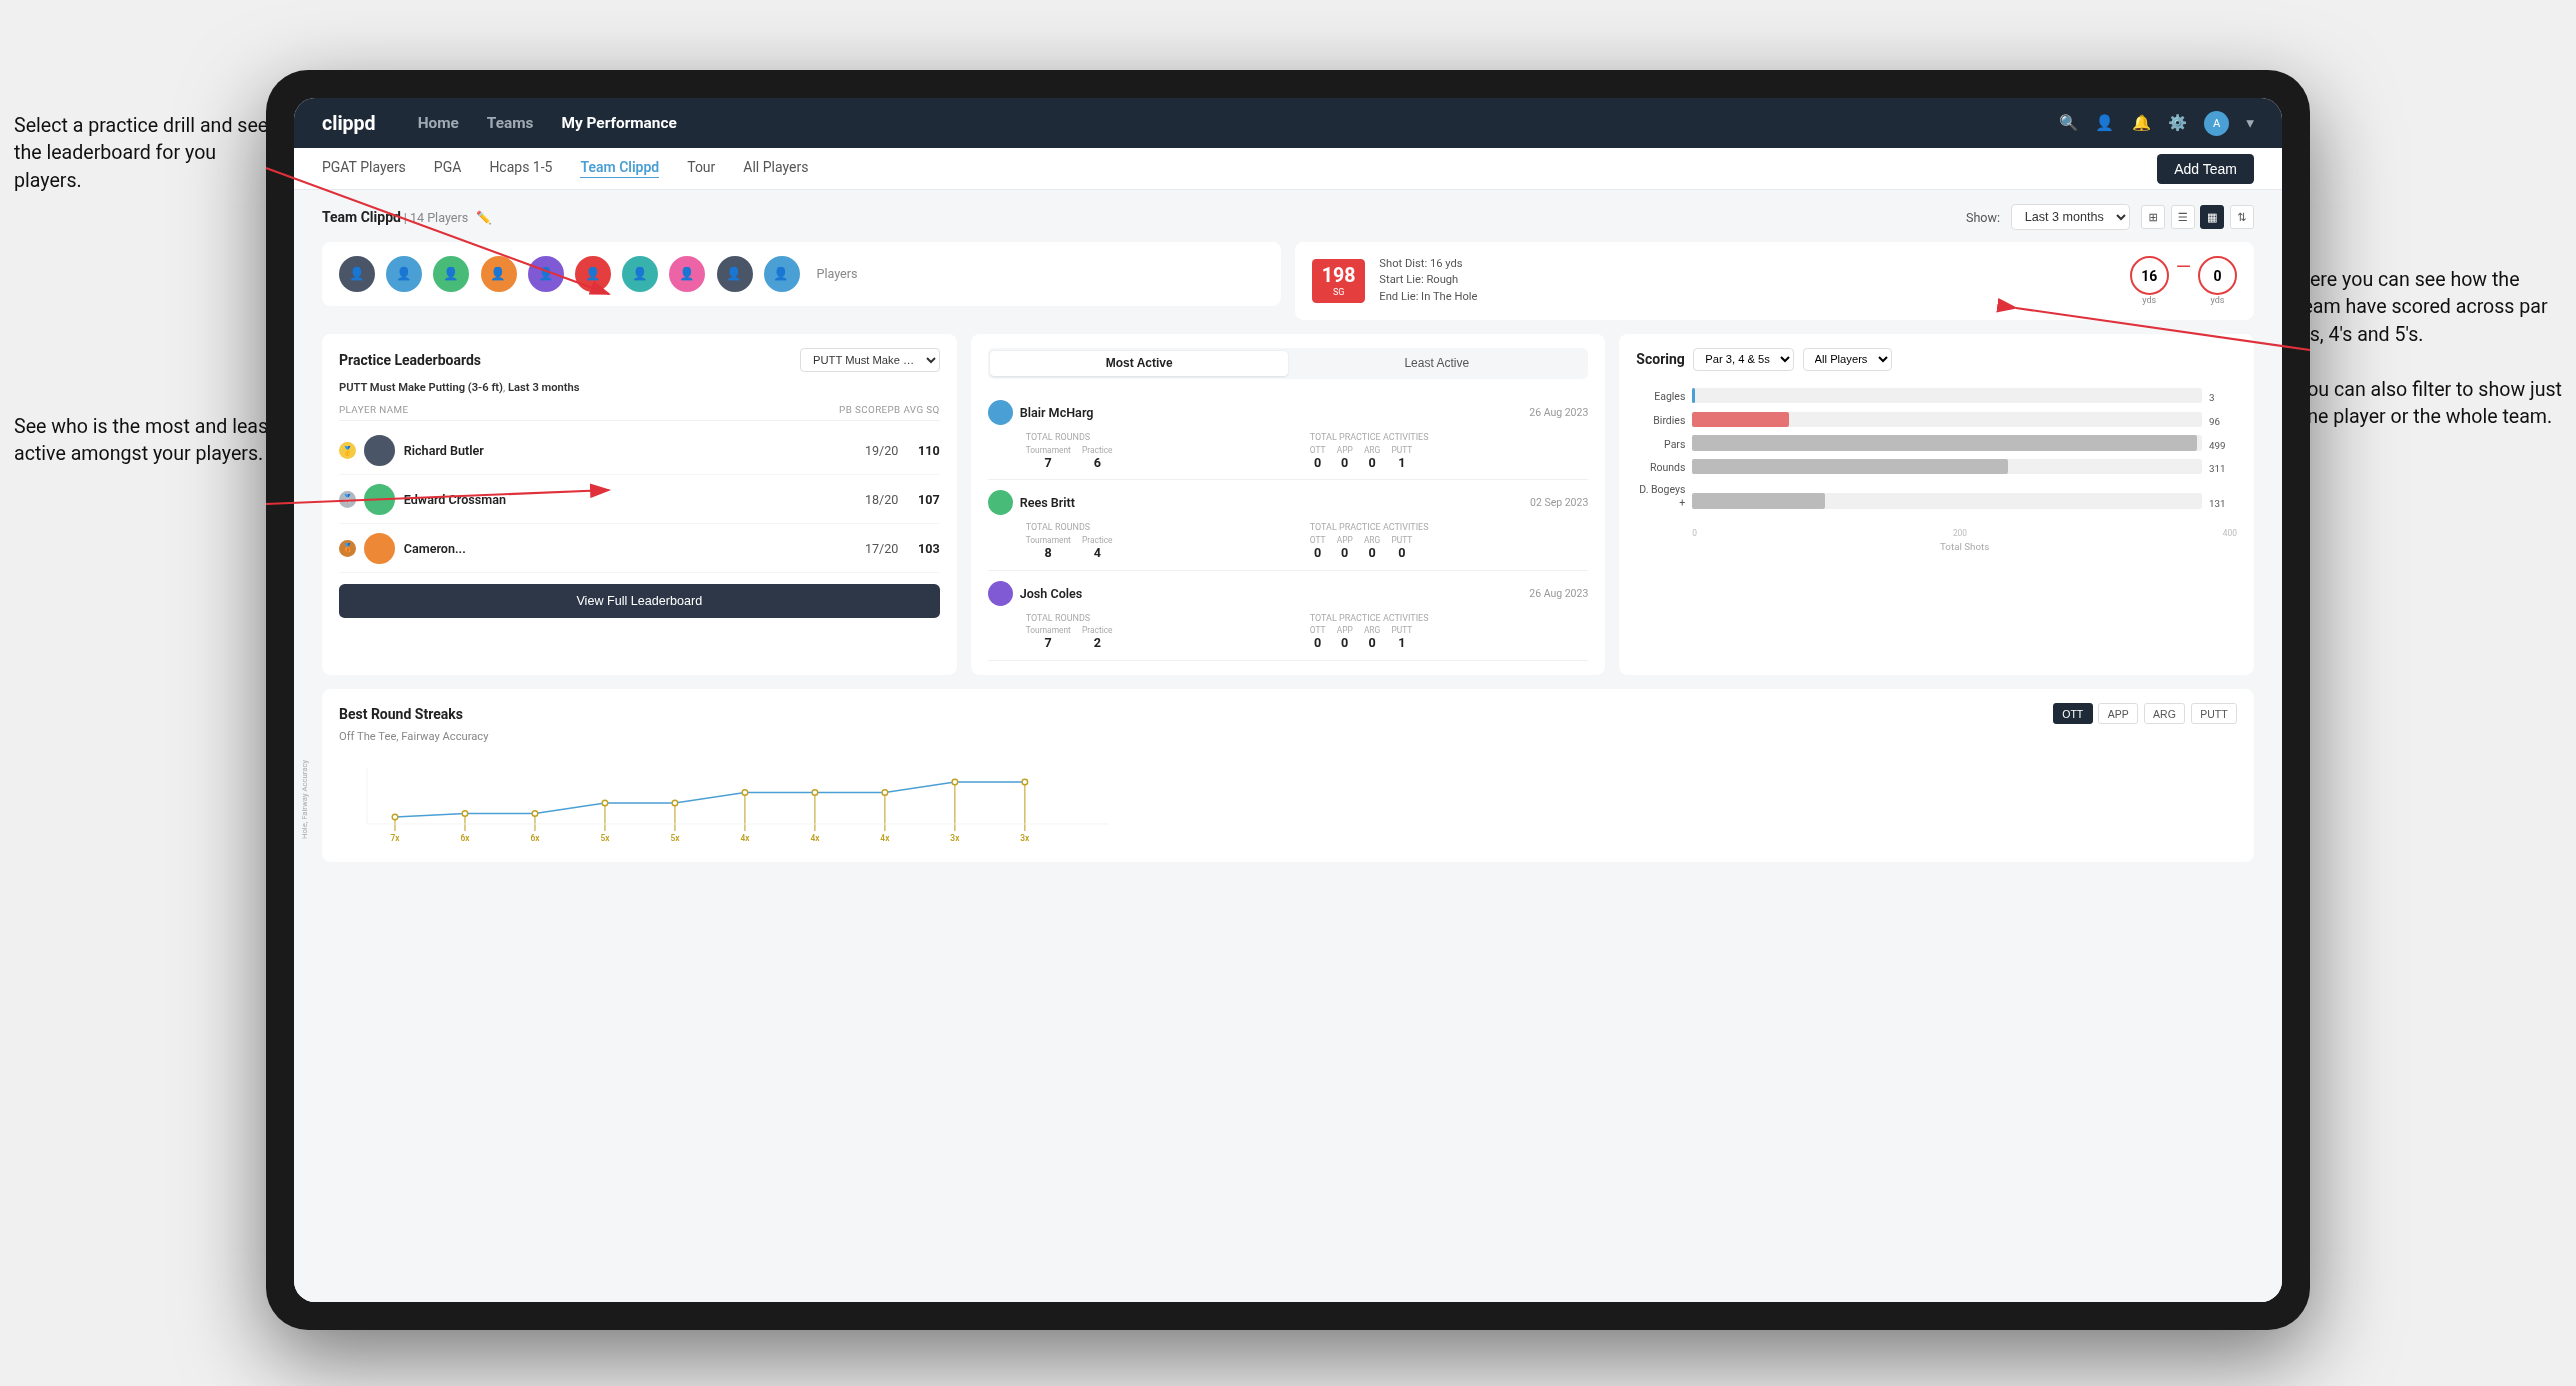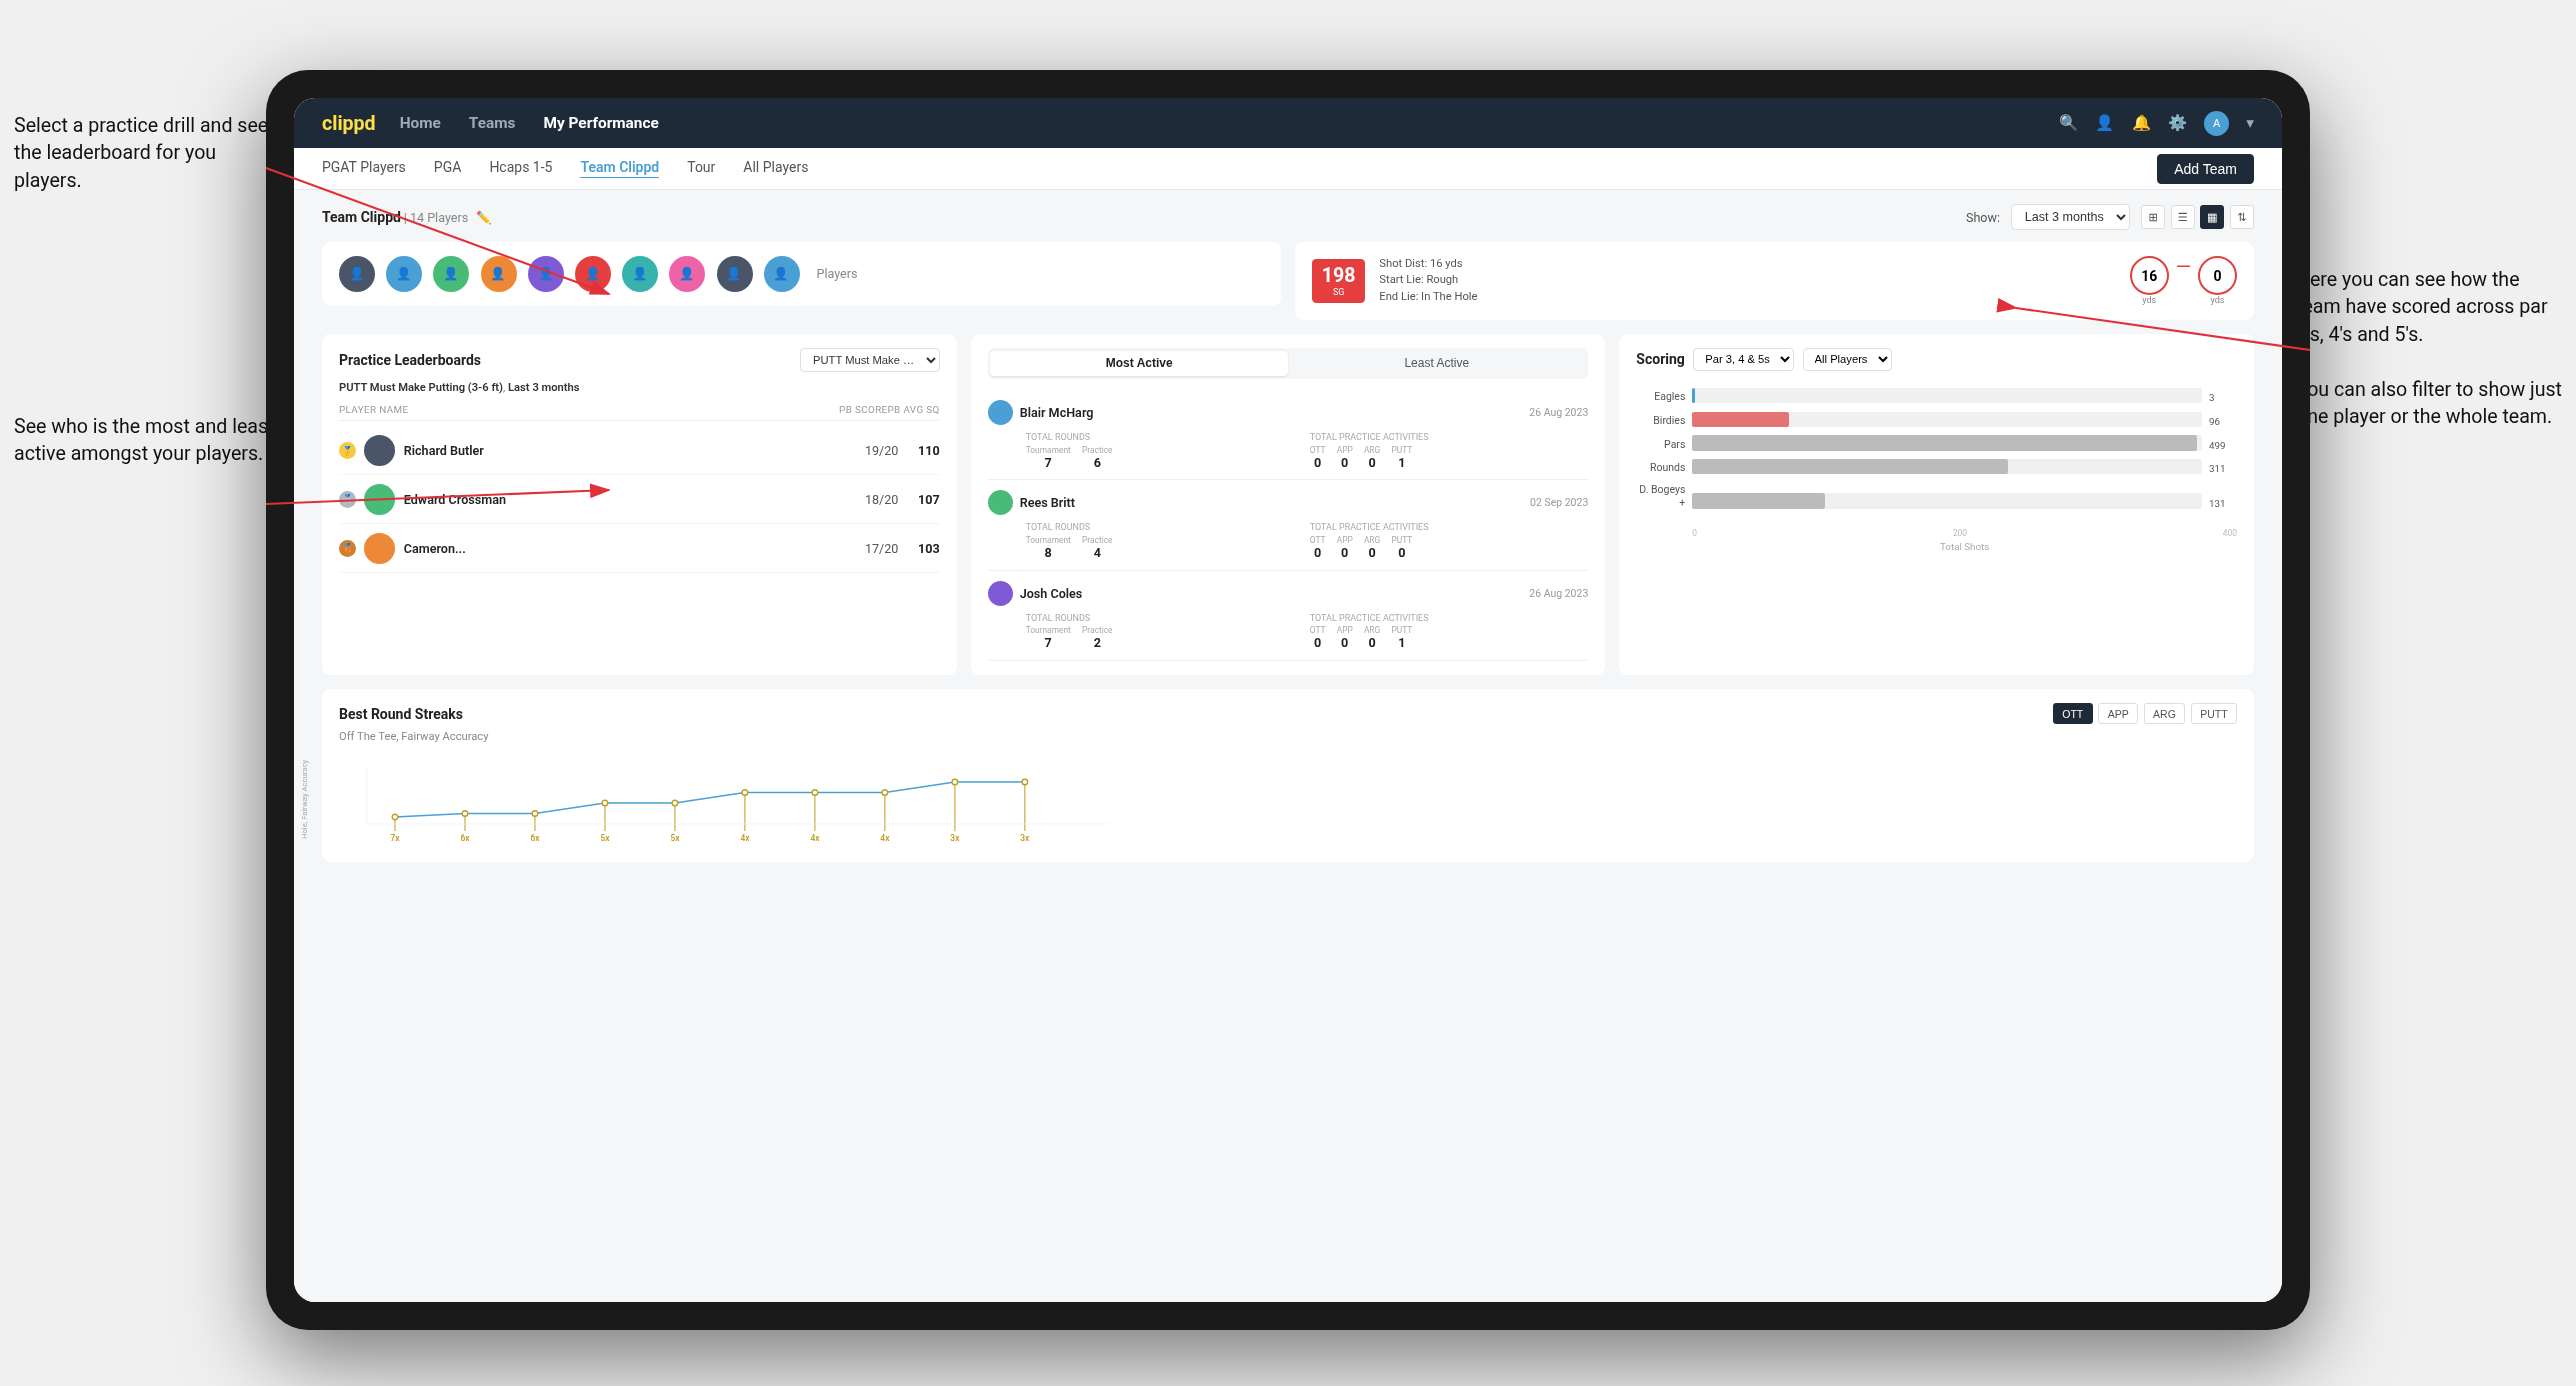--- a/index.html
+++ b/index.html
@@ -61,24 +61,24 @@
     
     .navbar {
       background: #1e2a38;
       height: 50px;
       display: flex;
       align-items: center;
       padding: 0 28px;
       flex-shrink: 0;
     }
     .navbar-brand {
-      color: #fde047;
+      color: #ffffff;
       font-size: 19.6px;
       font-weight: 700;
-      margin-right: 24px;
+      margin-right: 42px;
     }
     .navbar-links {
       display: flex;
       gap: 28px;
       flex: 1;
       font-weight: bold;
     }
     .navbar-link {
       color: #a0aab4;
       font-size: 15.4px;
@@ -730,20 +730,21 @@
 
           
           <div class="lb-row">
             <div class="lb-rank bronze">🥉</div>
             <div class="lb-avatar" style="background:#ed8936;"></div>
             <span class="lb-name">Cameron...</span>
             <span class="lb-score">17/20</span>
             <span class="lb-avg">103</span>
           </div>
 
+          <button class="view-full-btn">View Full Leaderboard</button>
         </div>
 
         <div class="card">
           <div class="toggle-row">
             <button class="toggle-btn active">Most Active</button>
             <button class="toggle-btn">Least Active</button>
           </div>
 
           <div class="player-activity-row">
             <div class="par-name-row">

